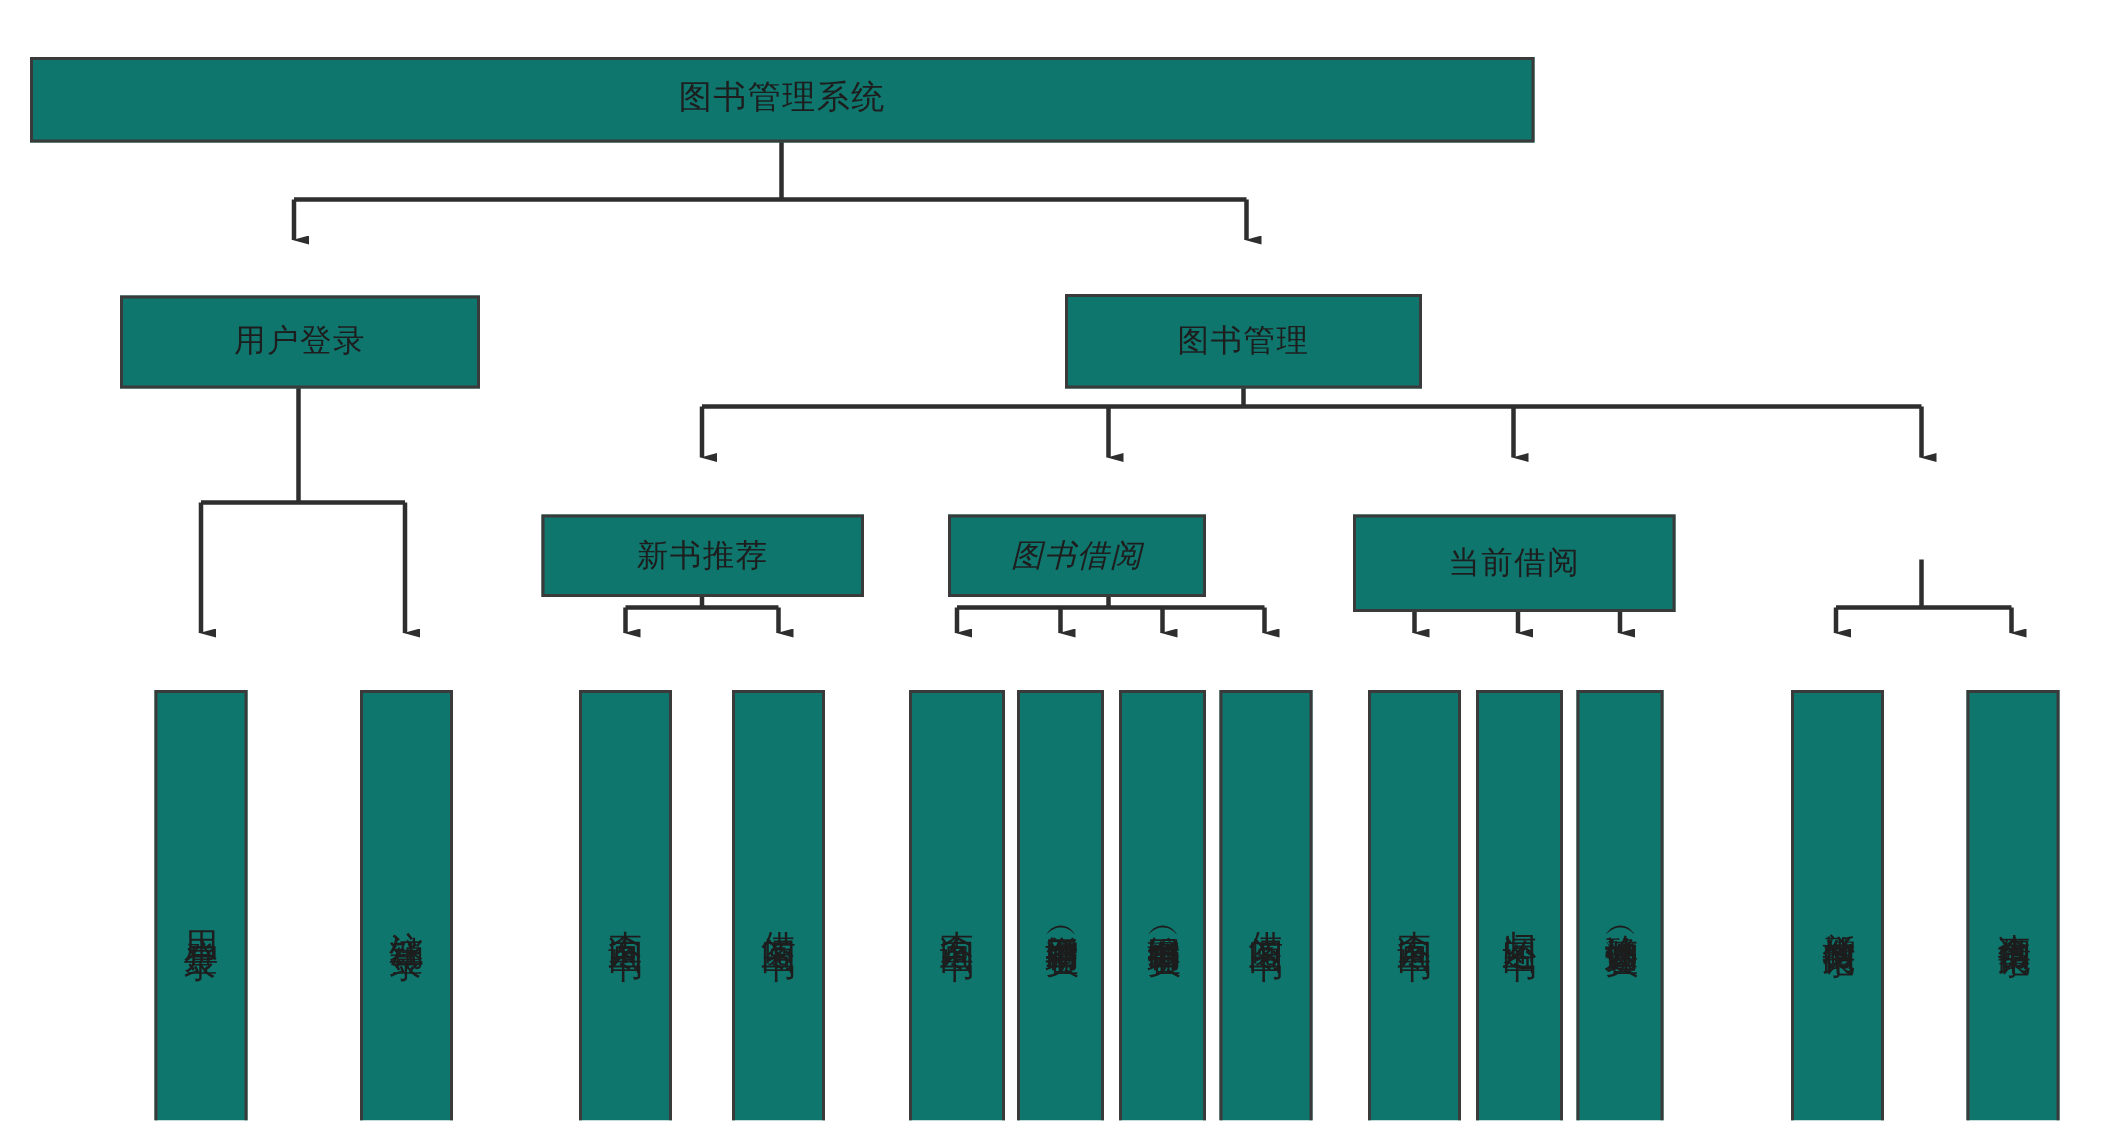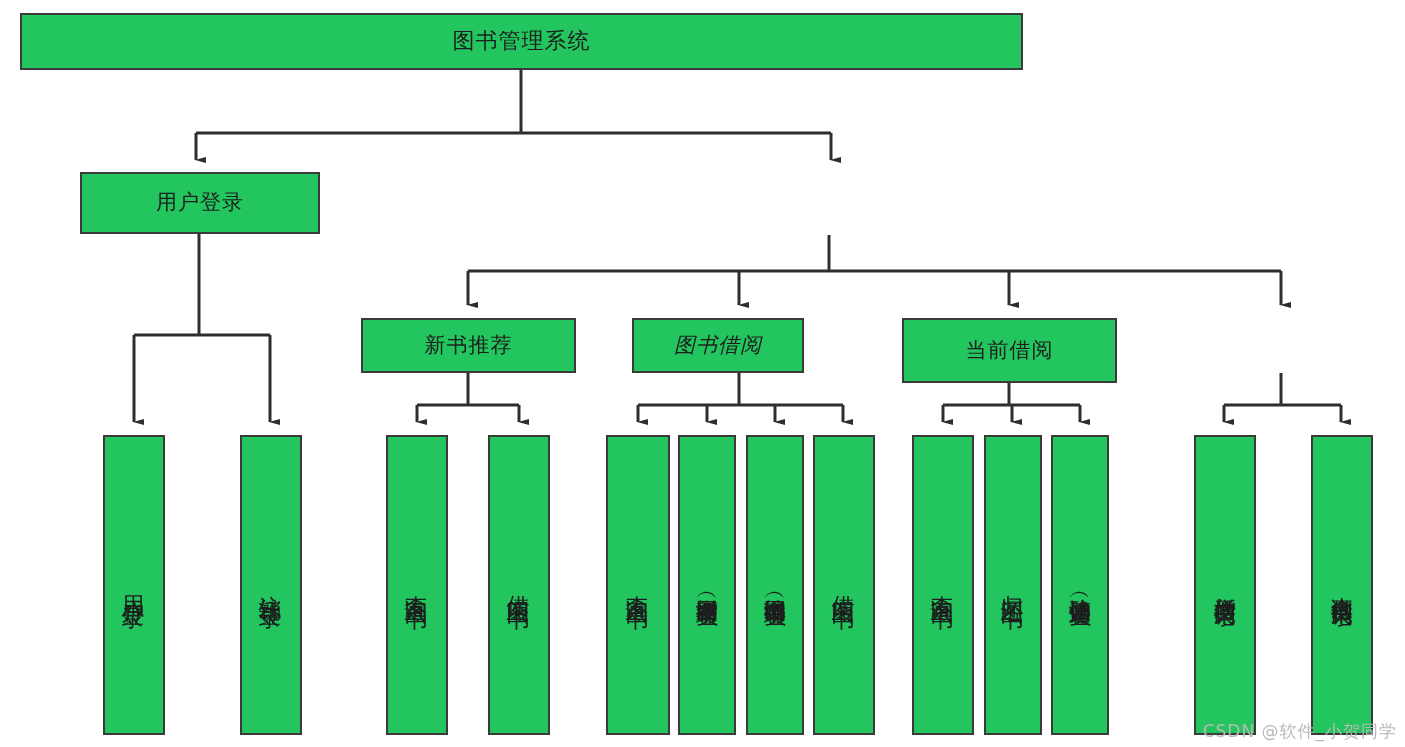--- a/index.html
+++ b/index.html
@@ -22,26 +22,27 @@
     position: absolute;
     left: 0;
     top: 0;
     width: 1405px;
     height: 747px;
     pointer-events: none;
   }
   .node {
     position: absolute;
     box-sizing: border-box;
-    background: #22c55e;
+    background: #0f766e;
     border: 2px solid #3a3a3a;
     display: flex;
     align-items: center;
     justify-content: center;
     color: #1d1d1d;
+    margin-top: 25px;
   }
   .node.h {
     font-size: 21px;
     line-height: 1.2;
     letter-spacing: 1px;
   }
   .node.root {
     font-size: 22px;
   }
   
@@ -115,20 +116,21 @@
       <path d="M1224,405 L1341,405"></path>
       <path d="M1224,405 L1224,422" marker-end="url(#arrow)"></path>
       <path d="M1341,405 L1341,422" marker-end="url(#arrow)"></path>
     </g>
   </svg>
 
   <div class="node h root" style="left:20px; top:13px; width:1003px; height:57px;">图书管理系统</div>
 
   <div class="node h" style="left:80px; top:172px; width:240px; height:62px;">用户登录</div>
 
+  <div class="node h" style="left:710px; top:171px; width:238px; height:63px;">图书管理</div>
 
   <div class="node h" style="left:361px; top:318px; width:215px; height:55px;">新书推荐</div>
 
   <div class="node h" style="left:632px; top:318px; width:172px; height:55px;font-style:italic;">图书借阅</div>
 
   <div class="node h" style="left:902px; top:318px; width:215px; height:65px;">当前借阅</div>
 
 
   <div class="node v" style="left:103px; top:435px; width:62px; height:300px;">用户登录</div>
 
@@ -149,15 +151,14 @@
   <div class="node v" style="left:912px; top:435px; width:62px; height:300px;">查询图书</div>
 
   <div class="node v" style="left:984px; top:435px; width:58px; height:300px;">归还图书</div>
 
   <div class="node v" style="left:1051px; top:435px; width:58px; height:300px; font-size:22px; letter-spacing:1px;">确认归还（管理员）</div>
 
   <div class="node v" style="left:1194px; top:435px; width:62px; height:300px; font-size:22px; letter-spacing:2px;">新增借阅记录</div>
 
   <div class="node v" style="left:1311px; top:435px; width:62px; height:300px; font-size:22px; letter-spacing:2px;">查询借阅记录</div>
 
-  <div class="watermark">CSDN @软件_小贺同学</div>
 
 </div>
 
 </body></html>

